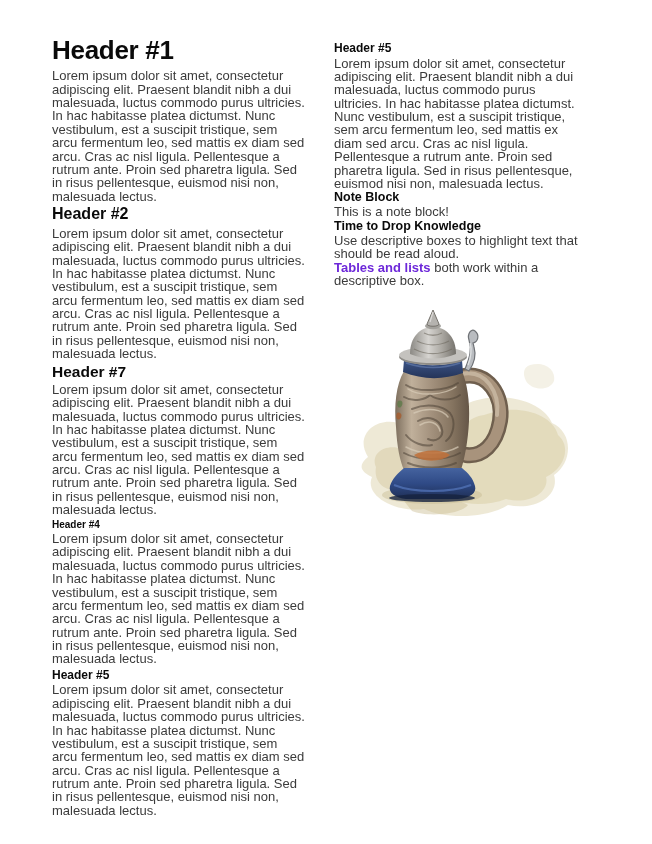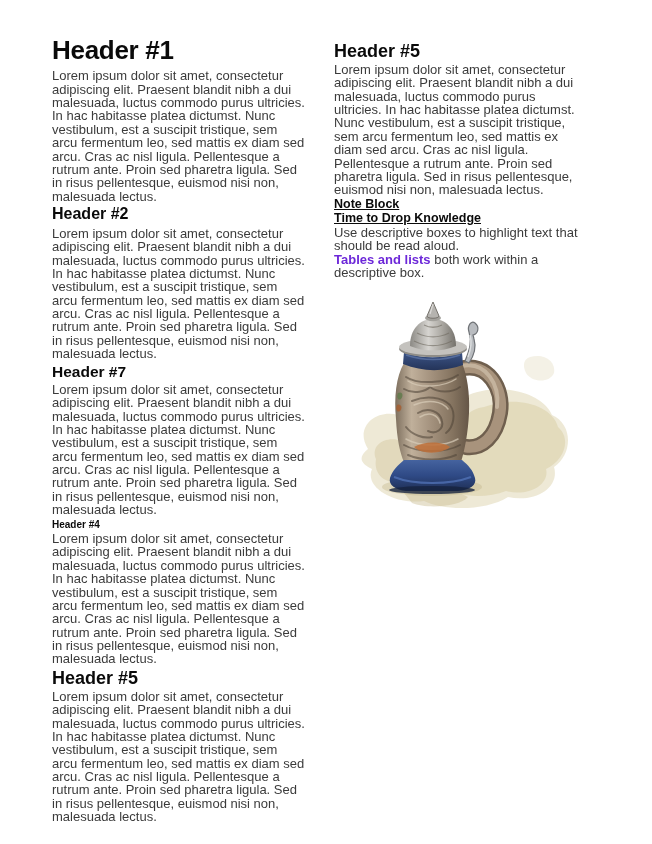--- a/index.html
+++ b/index.html
@@ -13,22 +13,22 @@
   }
   .col { position:absolute; }
   .col-left  { left:52px;  top:37px; width:253px; }
   .col-right { left:334px; top:40px; width:252px; }
 
   h1,h2,h3,h4,h5,h6 { color:#0a0a0a; font-weight:700; line-height:1.05; }
   h1 { font-size:26px;   margin:0 0 5px;  letter-spacing:-0.3px; }
   h2 { font-size:16px;   margin:1px 0 4px; }
   h3 { font-size:15.5px; margin:2px 0 3px; }
   h4 { font-size:10px; margin:2px 0 2px; }
-  h5 { font-size:18px; margin:2px 0 2px; }
-  h6 { font-size:12.5px; margin:1px 0 1px;text-decoration:underline; }
+  h5 { font-size:12px; margin:2px 0 2px; }
+  h6 { font-size:12.5px; margin:1px 0 1px; }
 
   p.body-text {
     font-size:13px;
     line-height:1.03;
     margin:0 0 3px 0;
   }
   p.tight { margin:0; }
   strong { font-weight:700; color:#6d28d9; }
 
   .figure { margin-top:18px; margin-left:0; width:245px; height:215px; }
@@ -53,20 +53,21 @@
 
     <h5>Header #5</h5>
     <p class="body-text">Lorem ipsum dolor sit amet, consectetur adipiscing elit. Praesent blandit nibh a dui malesuada, luctus commodo purus ultricies. In hac habitasse platea dictumst. Nunc vestibulum, est a suscipit tristique, sem arcu fermentum leo, sed mattis ex diam sed arcu. Cras ac nisl ligula. Pellentesque a rutrum ante. Proin sed pharetra ligula. Sed in risus pellentesque, euismod nisi non, malesuada lectus.</p>
   </div>
 
   <div class="col col-right">
     <h5>Header #5</h5>
     <p class="body-text" style="margin-bottom:1px;">Lorem ipsum dolor sit amet, consectetur adipiscing elit. Praesent blandit nibh a dui malesuada, luctus commodo purus ultricies. In hac habitasse platea dictumst. Nunc vestibulum, est a suscipit tristique, sem arcu fermentum leo, sed mattis ex diam sed arcu. Cras ac nisl ligula. Pellentesque a rutrum ante. Proin sed pharetra ligula. Sed in risus pellentesque, euismod nisi non, malesuada lectus.</p>
 
     <h6>Note Block</h6>
+    <p class="body-text tight">This is a note block!</p>
 
     <h6>Time to Drop Knowledge</h6>
     <p class="body-text tight">Use descriptive boxes to highlight text that should be read aloud.</p>
 
     <p class="body-text tight"><strong>Tables and lists</strong><span> both work within a descriptive box.</span></p>
 
     <div class="figure">
       <svg width="245" height="215" viewBox="0 0 245 215" xmlns="http://www.w3.org/2000/svg">
         <defs>
           <linearGradient id="bodyGrad" x1="0" y1="0" x2="1" y2="0">

